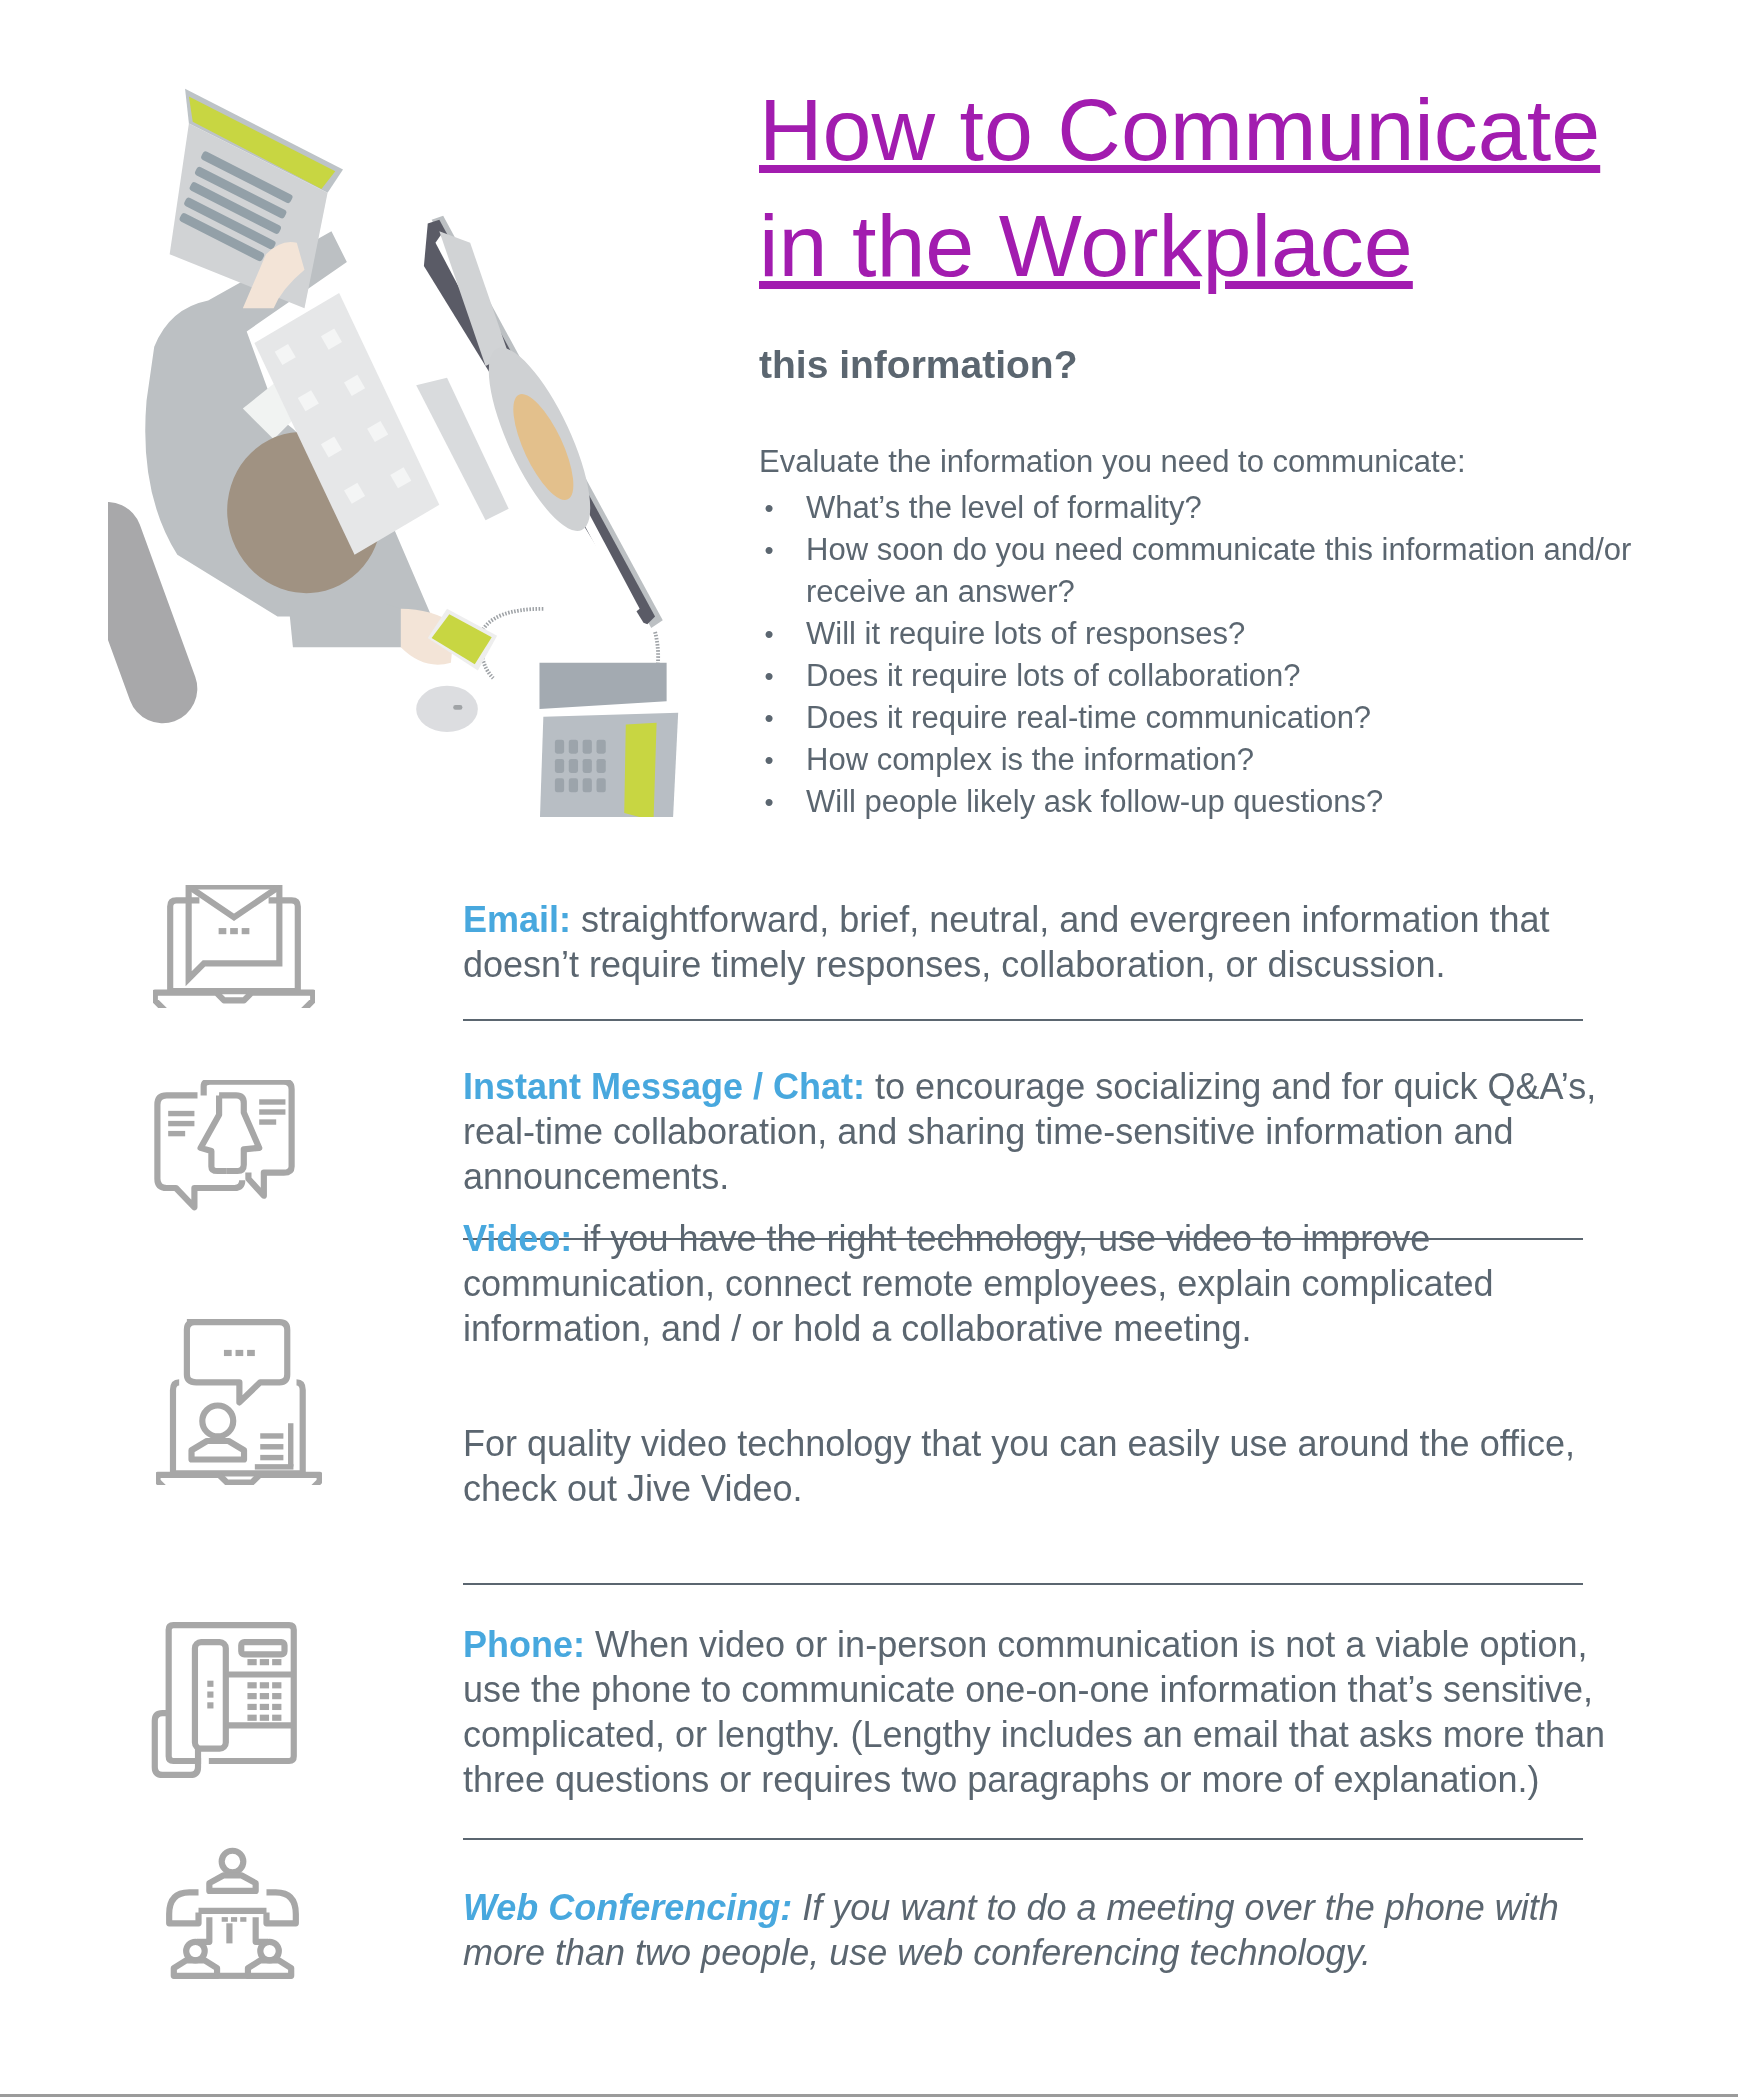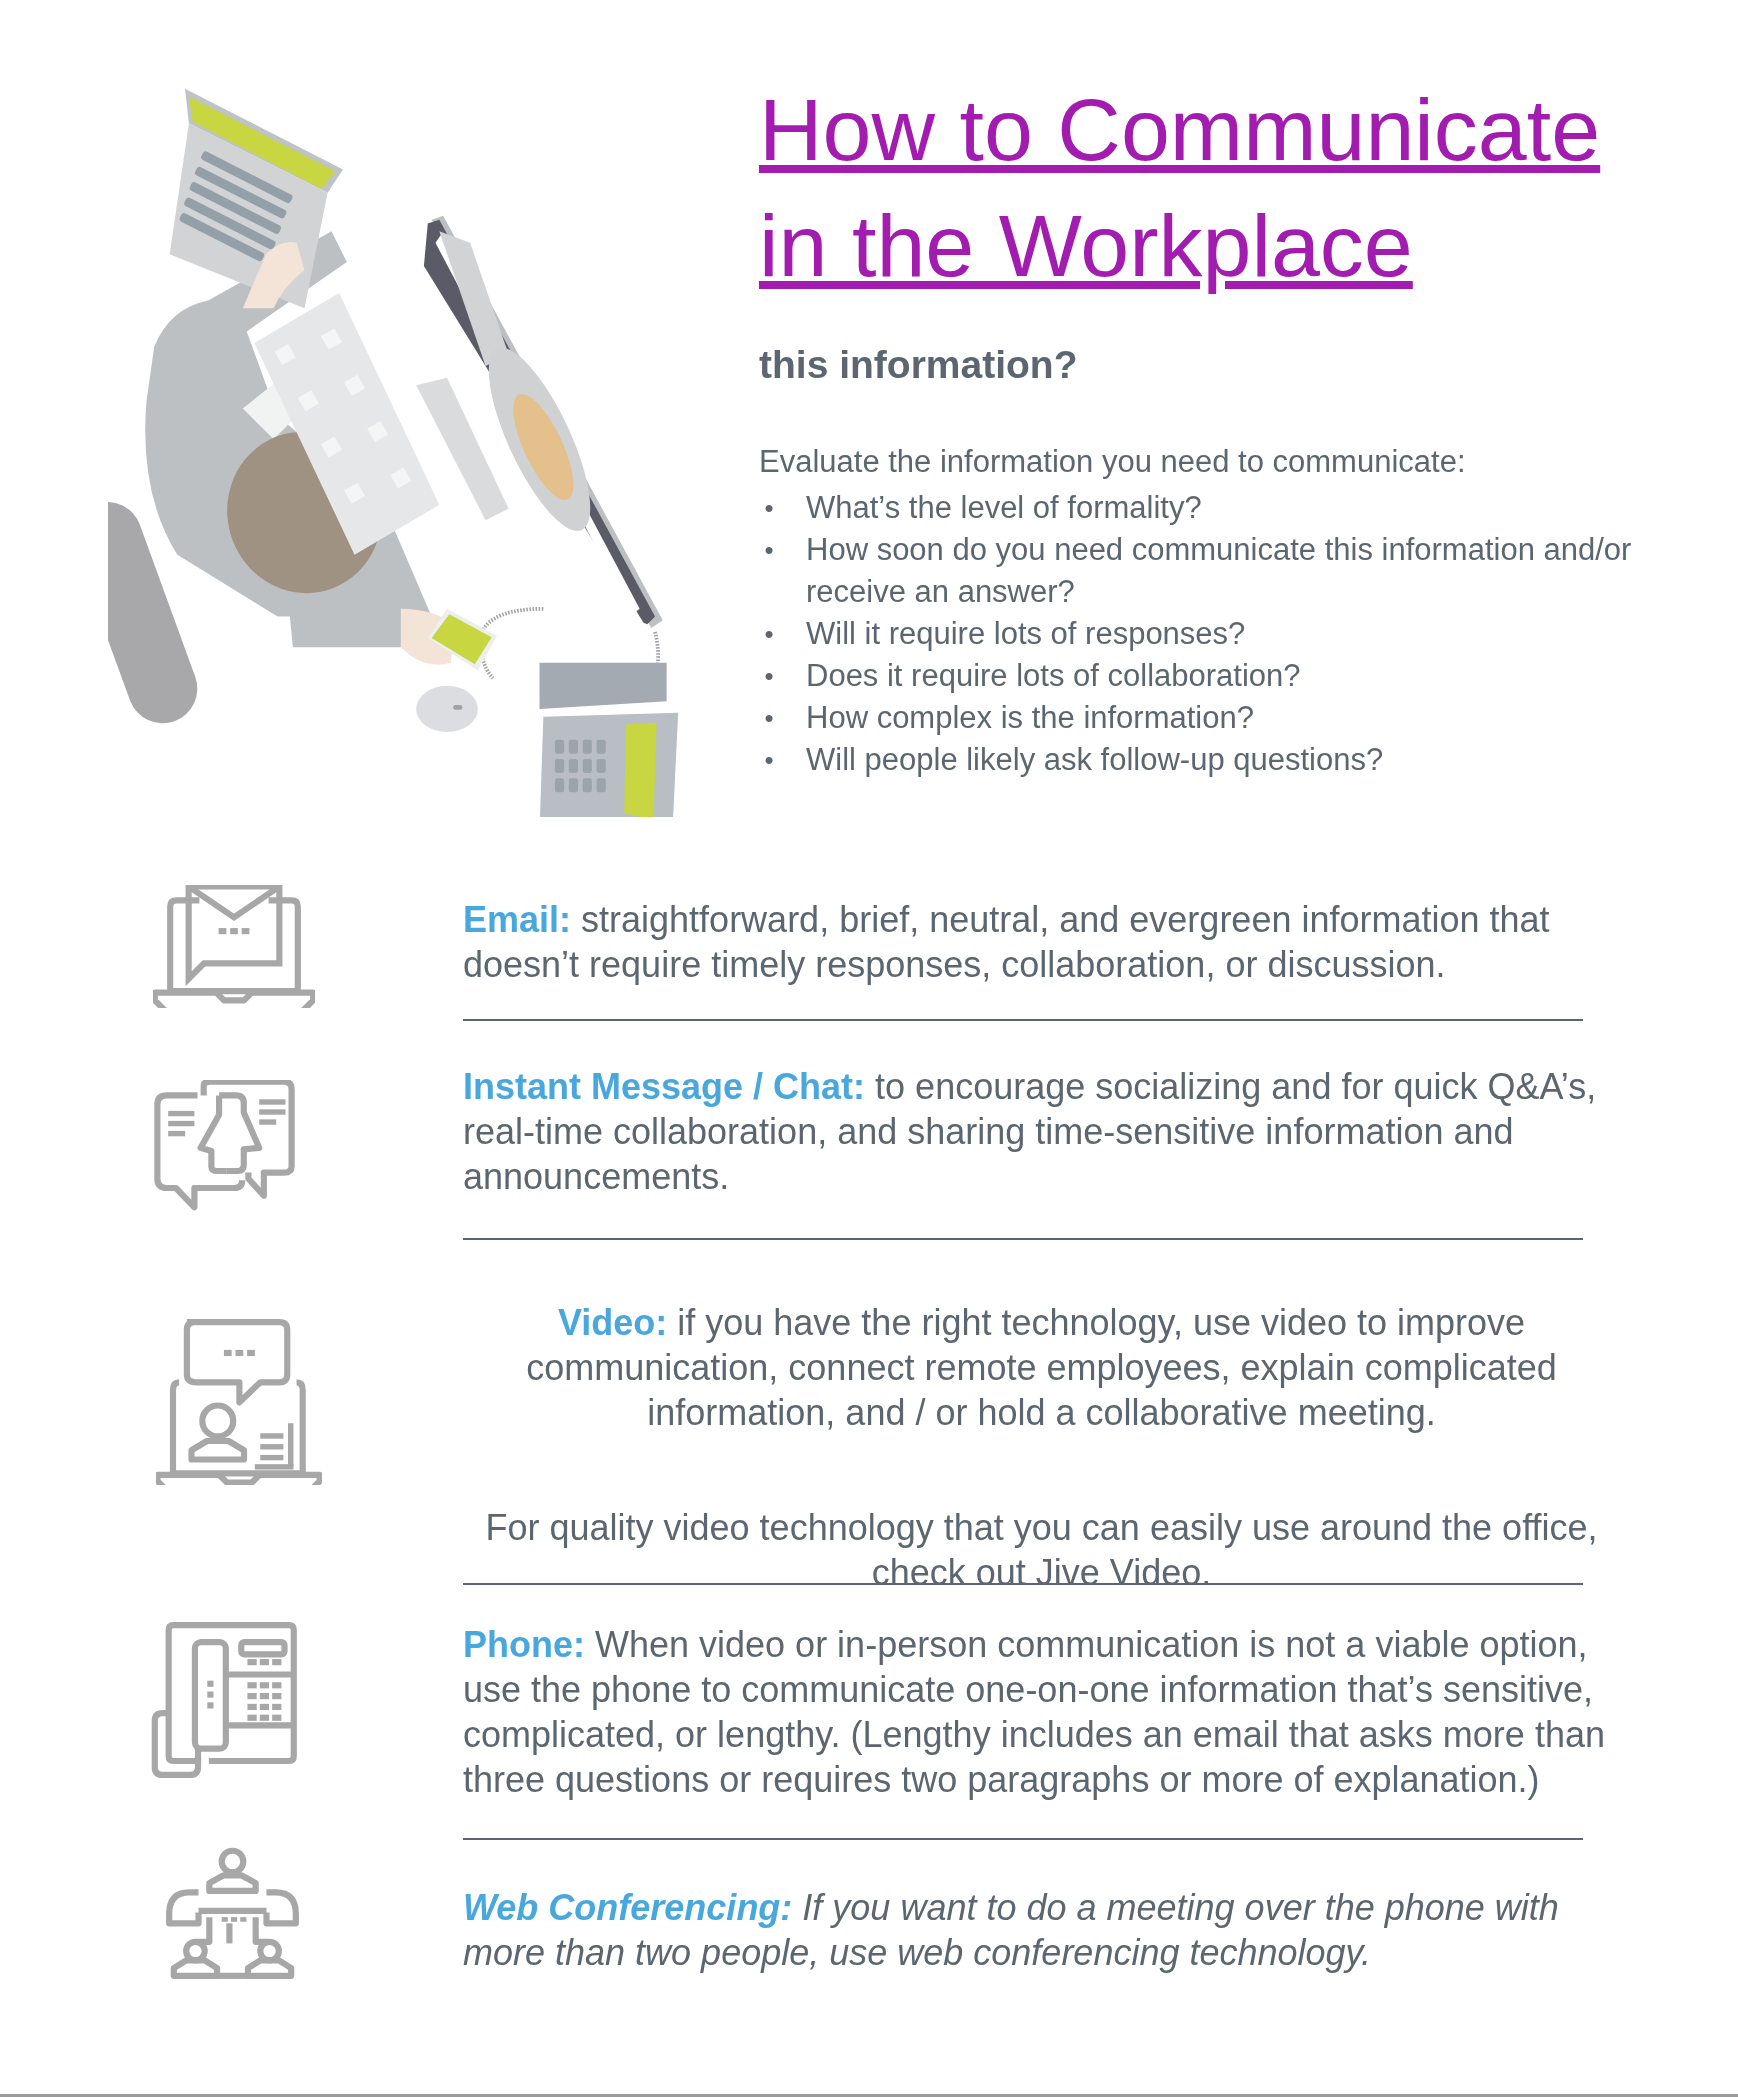--- a/index.html
+++ b/index.html
@@ -137,20 +137,21 @@
   <span>this information?</span>
 </h2>
 
 <div id="intro" class="abs">
   <div>Evaluate the information you need to communicate:</div>
   <ul>
     <li>What’s the level of formality?</li>
     <li>How soon do you need communicate this information and/or receive an answer?</li>
     <li>Will it require lots of responses?</li>
     <li>Does it require lots of collaboration?</li>
+    <li>Does it require real-time communication?</li>
     <li>How complex is the information?</li>
     <li>Will people likely ask follow-up questions?</li>
   </ul>
 </div>
 
 <div class="section-icon" style="left:153px; top:885px;">
   <svg width="162" height="123" viewBox="0 0 210 160" fill="none" stroke="#a7a7a7" stroke-width="8">
     <path d="M60 20 H30 Q22 20 22 28 V138 H188 V28 Q188 20 180 20 H150"></path>
     <polygon points="2,140 82,140 92,150 118,150 128,140 208,140 208,150 192,166 18,166 2,150" stroke-linejoin="round"></polygon>
     <path d="M46 2 H164 V102 H66 L46 122 Z"></path>
@@ -200,21 +201,21 @@
         <rect x="103" y="40" width="10" height="8"></rect>
         <rect x="118" y="40" width="10" height="8"></rect>
       <rect x="135" y="148" width="30" height="7"></rect>
         <rect x="135" y="162" width="30" height="7"></rect>
         <rect x="135" y="176" width="30" height="7"></rect>
       <rect x="128" y="188" width="50" height="7"></rect>
         <rect x="171" y="135" width="7" height="56"></rect>
     </g>
   </svg>
 </div>
-<div class="section-text" style="top:1300px;text-align:center;">
+<div class="section-text" style="top:1216px;">
   <p><span class="label">Video:</span><span> if you have the right technology, use video to improve communication, connect remote employees, explain complicated information, and / or hold a collaborative meeting.</span></p>
   <p style="margin-top:70px;">For quality video technology that you can easily use around the office, check out Jive Video.</p>
 </div>
 <div class="divider" style="top:1583px;"></div>
 
 <div class="section-icon" style="left:150px; top:1622px;">
   <svg width="147" height="166" viewBox="0 0 190 215" fill="none" stroke="#a7a7a7" stroke-width="8" stroke-linejoin="round">
     <path d="M66 180 H30 Q24 180 24 174 V10 Q24 4 30 4 H180 Q186 4 186 10 V174 Q186 180 180 180 H76"></path>
     <rect x="58" y="26" width="40" height="138" rx="8"></rect>
     <path d="M24 118 H16 Q6 118 6 128 V188 Q6 198 16 198 H52 Q62 198 62 188 V164"></path>

